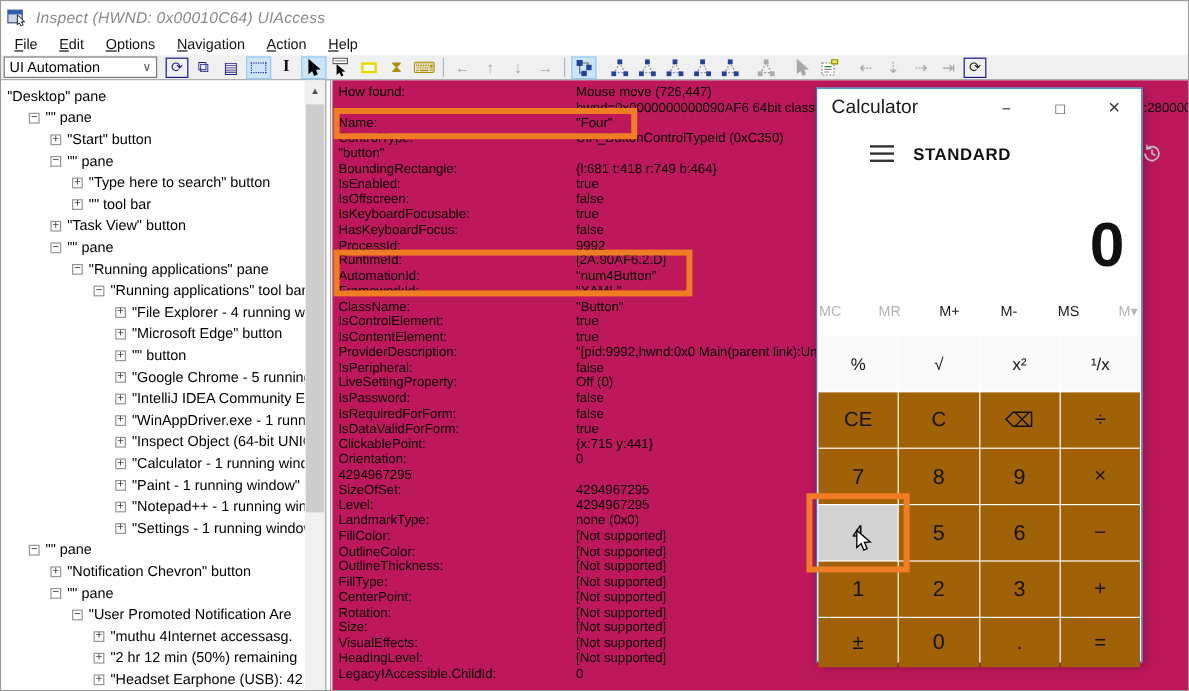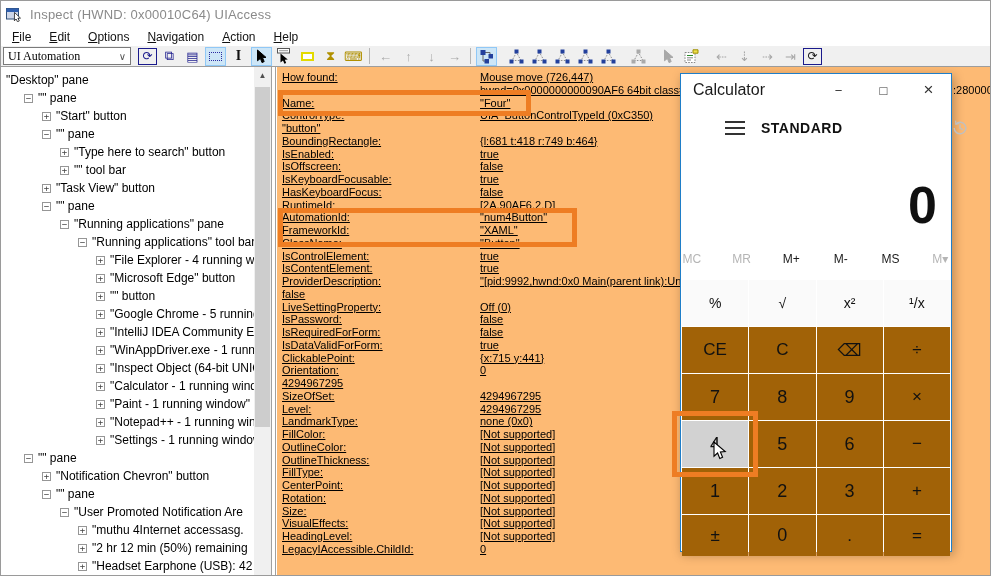--- a/index.html
+++ b/index.html
@@ -5,28 +5,28 @@
   * { margin:0; padding:0; box-sizing:border-box; }
   html,body { background:#c8c8c8; }
   #app {
     position:relative; width:991px; height:576px; background:#fff;
     font-family:"Liberation Sans", sans-serif; overflow:hidden;
     border:1px solid #9a9a9a;
   }
   
   #titlebar { position:absolute; left:0; top:0; width:991px; height:27px; background:#fff; display:flex; align-items:center; }
   #titlebar .appicon { margin:0 7px 0 5px; display:inline-flex; }
-  #titlebar .title { font-size:13px; color:#8a8a8a; letter-spacing:.2px; }
+  #titlebar .title { font-size:13px; color:#8a8a8a; letter-spacing:.2px;font-style:italic; }
   
   #menubar { position:absolute; left:0; top:27px; width:991px; height:18px; background:#fff; display:flex; align-items:center; padding-left:2px; }
   .menu-item { font-size:12px; color:#111; padding:1px 9px; cursor:default; }
   .menu-item .u { text-decoration:underline; }
   
   #toolbar { position:absolute; left:0; top:45px; width:991px; height:21px; background:#f0f0f0; border-bottom:1px solid #9d9d9d; display:flex; align-items:center; padding-left:2px; }
-  .combo { width:128px; height:18px; background:#fff; border:1px solid #7a7a7a; display:flex; align-items:center; font-size:12px; padding-left:4px; margin-right:6px;font-family:Liberation Serif, serif; }
+  .combo { width:128px; height:18px; background:#fff; border:1px solid #7a7a7a; display:flex; align-items:center; font-size:12px; padding-left:4px; margin-right:6px; }
   .combo .lbl{ flex:1; }
   .combo .chev{ color:#555; font-size:10px; padding-right:4px; }
   .tb { width:21px; height:19px; display:inline-flex; align-items:center; justify-content:center; font-size:13px; color:#1a1a8c; margin:0 1px; }
   .tb.active { background:#cde6f7; border:1px solid #90c8f6; }
   .tb.boxed  { border:1px solid #1a1a8c; width:19px; height:17px; font-size:12px; }
   .tb.disabled { color:#a8a8a8; }
   .tb .dotrect { width:13px; height:9px; border:1px dotted #2a2aa0; display:block; }
   .tb .ylrect  { width:13px; height:9px; border:2px solid #e3da00; display:block; background:#fff; }
   .tb.serifI { font-family:"Liberation Serif", serif; color:#111; font-size:14px; font-weight:bold; }
   .tb-sep { width:1px; height:16px; background:#b5b5b5; margin:0 4px; }
@@ -35,21 +35,21 @@
   #tree-panel { position:absolute; left:0; top:66px; width:253px; height:510px; background:#fff; overflow:hidden; padding-top:4px; }
   .tree-row { height:18px; line-height:18px; font-size:12px; white-space:nowrap; color:#000; display:flex; align-items:center; }
   .expander { width:9px; height:9px; border:1px solid #969696; background:#fff; font-size:9px; line-height:7px; text-align:center; color:#444; margin-right:5px; flex:none; font-family:"DejaVu Sans Mono",monospace; }
   .tree-label { white-space:nowrap; }
   
   #tree-scroll { position:absolute; left:253px; top:66px; width:17px; height:510px; background:#f0f0f0; }
   #tree-scroll .arrow-up { position:absolute; top:0; left:0; width:17px; height:17px; background:#f0f0f0; color:#505050; font-size:8px; text-align:center; line-height:17px; }
   #tree-scroll .thumb { position:absolute; left:1px; top:20px; width:15px; height:340px; background:#cdcdcd; }
   .vdiv { position:absolute; top:66px; width:1px; height:510px; background:#a0a0a0; }
   
-  #props { position:absolute; left:276px; top:66px; width:715px; height:510px; background:#fdba74; padding-top:4px; overflow:hidden;text-decoration:underline; }
+  #props { position:absolute; left:276px; top:66px; width:715px; height:510px; background:#be185d; padding-top:4px; overflow:hidden; }
   .prop-row { height:12.75px; display:flex; font-size:11px; line-height:12.5px; color:#000; padding-left:5px; white-space:nowrap; }
   .prop-label { width:198px; flex:none; }
   .prop-value { flex:1; }
   #hwnd-tail { position:absolute; left:952px; top:83px; font-size:11px; color:#000; }
   
   .hl-box { position:absolute; border:5px solid #ee7d23; background:transparent; z-index:6; }
   #hl-name    { left:277px; top:89px;  width:253px; height:26px; }
   #hl-runtime { left:277px; top:207px; width:299px; height:39px; }
   
   #calc { position:absolute; left:679px; top:72px; width:272px; height:479px; background:#fff; border:1px solid #1f7ec8; z-index:10; box-shadow:2px 3px 10px rgba(0,0,0,.28); }
@@ -371,20 +371,24 @@
       </div>
       <div class="prop-row">
         <span class="prop-label">IsKeyboardFocusable:</span>
         <span class="prop-value">true</span>
       </div>
       <div class="prop-row">
         <span class="prop-label">HasKeyboardFocus:</span>
         <span class="prop-value">false</span>
       </div>
       <div class="prop-row">
+        <span class="prop-label">ProcessId:</span>
+        <span class="prop-value">9992</span>
+      </div>
+      <div class="prop-row">
         <span class="prop-label">RuntimeId:</span>
         <span class="prop-value">[2A.90AF6.2.D]</span>
       </div>
       <div class="prop-row">
         <span class="prop-label">AutomationId:</span>
         <span class="prop-value">"num4Button"</span>
       </div>
       <div class="prop-row">
         <span class="prop-label">FrameworkId:</span>
         <span class="prop-value">"XAML"</span>
@@ -399,20 +403,21 @@
       </div>
       <div class="prop-row">
         <span class="prop-label">IsContentElement:</span>
         <span class="prop-value">true</span>
       </div>
       <div class="prop-row">
         <span class="prop-label">ProviderDescription:</span>
         <span class="prop-value">"[pid:9992,hwnd:0x0 Main(parent link):Unid</span>
       </div>
       <div class="prop-row">
+        <span class="prop-label">IsPeripheral:</span>
         <span class="prop-value">false</span>
       </div>
       <div class="prop-row">
         <span class="prop-label">LiveSettingProperty:</span>
         <span class="prop-value">Off (0)</span>
       </div>
       <div class="prop-row">
         <span class="prop-label">IsPassword:</span>
         <span class="prop-value">false</span>
       </div>

